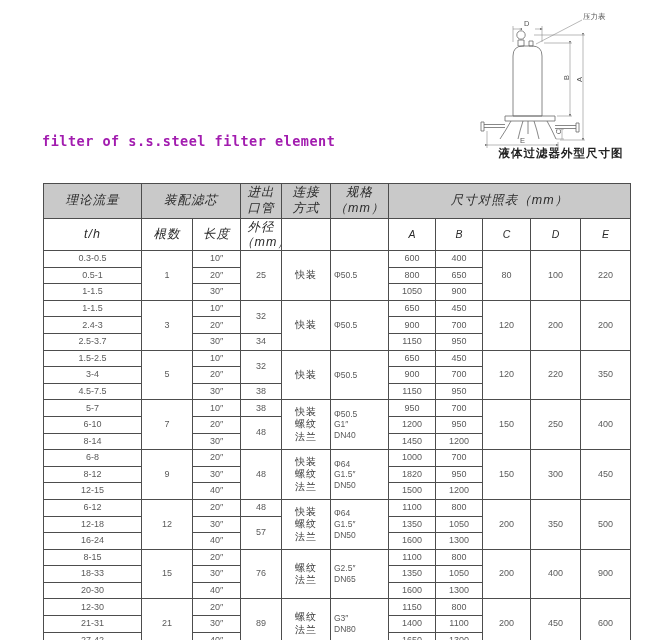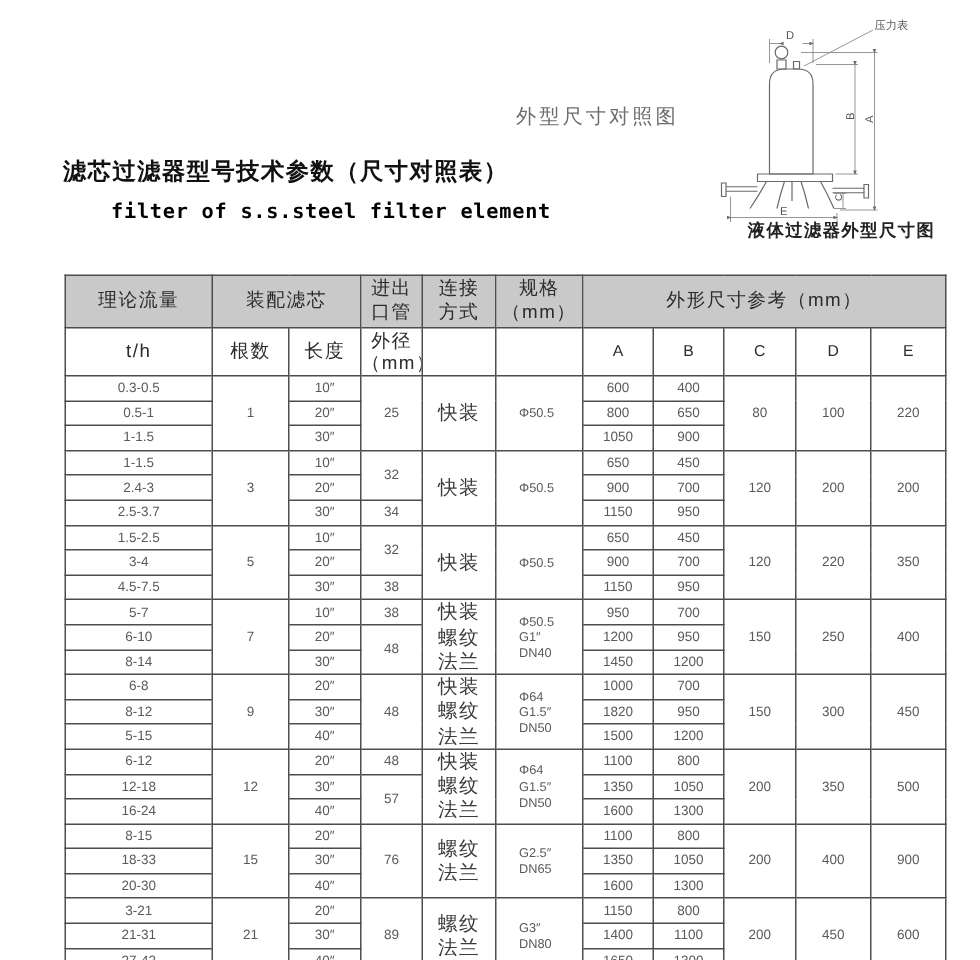--- a/index.html
+++ b/index.html
@@ -6,22 +6,22 @@
   #page{
     position:relative;width:653px;height:640px;background:#fff;overflow:hidden;
     font-family:"Liberation Sans",sans-serif;color:#222;
   }
   
   .title-cn{
     position:absolute;left:42px;top:104px;font-size:15.5px;font-weight:bold;color:#111;
     letter-spacing:1px;
   }
   .title-en{
-    position:absolute;left:42px;top:133px;font-size:13.5px;font-weight:bold;color:#000000;
-    font-family:"DejaVu Sans Mono",monospace;letter-spacing:0.5px;margin-left:32px;
+    position:absolute;left:42px;top:133px;font-size:13.5px;font-weight:bold;color:#a21caf;
+    font-family:"DejaVu Sans Mono",monospace;letter-spacing:0.5px;
   }
   .diagram-label{
     position:absolute;left:344px;top:69px;font-size:13.5px;color:#6e6e6e;letter-spacing:2px;
   }
   .diagram-caption{
     position:absolute;left:466px;top:146px;width:190px;text-align:center;
     font-size:11.5px;font-weight:bold;color:#222;font-family:"DejaVu Serif",serif;
     letter-spacing:1px;
   }
   
@@ -45,33 +45,31 @@
     line-height:1.25;letter-spacing:1px;
   }
   table.spec thead tr.h2 th{
     height:31px;background:#fff;font-size:12.5px;font-weight:normal;color:#2b2b2b;
     line-height:1.2;letter-spacing:1px;
   }
   table.spec thead tr.h2 th.dimcol{font-size:10.5px;letter-spacing:0;}
   table.spec tbody td{
     height:15.6px;font-size:9px;color:#5a5a5a;line-height:1.25;background:#fff;
   }
-  table.spec tbody td.conn{font-size:13px;color:#3b3b3b;letter-spacing:1px;}
-  table.spec tbody td.spec-cell{font-size:8.5px;text-align:left;padding-left:15px;}
+  table.spec tbody td.conn{font-size:10px;color:#3b3b3b;letter-spacing:1px;}
+  table.spec tbody td.spec-cell{font-size:8.5px;text-align:left;padding-left:3px;}
   table.spec{border:1.5px solid #3a3a3a;}
-  table.spec thead{border-bottom:1.5px solid #3a3a3a;}
+  table.spec thead{border-bottom:1.5px solid #3a3a3a;font-style:italic;}
 </style>
 </head>
 <body>
 
 <div id="page">
 
-  <div class="title-cn">滤芯过滤器型号技术参数（尺寸对照表）</div>
   <div class="title-en">filter of s.s.steel filter element</div>
-  <div class="diagram-label">外型尺寸对照图</div>
   <div class="diagram-caption">液体过滤器外型尺寸图</div>
 
   <svg class="diagram-svg" width="183" height="165" viewBox="0 0 183 165">
     <defs>
       <marker id="arr" markerWidth="8" markerHeight="8" refX="4" refY="2" orient="auto">
         <path d="M0,0 L5,2 L0,4 Z" fill="#6a6a6a"></path>
       </marker>
     </defs>
 
     <path class="dg-line" d="M43,110 L43,50 Q43,40 53,40 L62,40 Q72,40 72,50 L72,110 Z"></path>
@@ -132,21 +130,21 @@
       <col style="width:50px">
         <col style="width:50px">
     </colgroup>
     <thead>
       <tr class="h1">
         <th>理论流量</th>
         <th colspan="2">装配滤芯</th>
         <th><span>进出</span><br><span>口管</span></th>
         <th><span>连接</span><br><span>方式</span></th>
         <th><span>规格</span><br><span>（mm）</span></th>
-        <th colspan="5">外形尺寸参考（mm）</th>
+        <th colspan="5">尺寸对照表（mm）</th>
       </tr>
       <tr class="h2">
         <th>t/h</th>
         <th>根数</th>
         <th>长度</th>
         <th><span>外径</span><br><span>（mm）</span></th>
         <th></th>
         <th></th>
         <th class="dimcol">A</th>
         <th class="dimcol">B</th>
@@ -272,21 +270,21 @@
           <td rowspan="3">300</td>
           <td rowspan="3">450</td>
         </tr>
         <tr>
           <td>8-12</td>
           <td>30″</td>
           <td>1820</td>
           <td>950</td>
         </tr>
         <tr>
-          <td>5-15</td>
+          <td>12-15</td>
           <td>40″</td>
           <td>1500</td>
           <td>1200</td>
         </tr>
         <tr>
           <td>6-12</td>
           <td rowspan="3">12</td>
           <td>20″</td>
           <td rowspan="1">48</td>
           <td rowspan="3" class="conn">快装<br>螺纹<br>法兰</td>
@@ -329,21 +327,21 @@
           <td>1350</td>
           <td>1050</td>
         </tr>
         <tr>
           <td>20-30</td>
           <td>40″</td>
           <td>1600</td>
           <td>1300</td>
         </tr>
         <tr>
-          <td>3-21</td>
+          <td>12-30</td>
           <td rowspan="3">21</td>
           <td>20″</td>
           <td rowspan="3">89</td>
           <td rowspan="3" class="conn">螺纹<br>法兰</td>
           <td rowspan="3" class="spec-cell">G3″<br>DN80</td>
           <td>1150</td>
           <td>800</td>
           <td rowspan="3">200</td>
           <td rowspan="3">450</td>
           <td rowspan="3">600</td>

